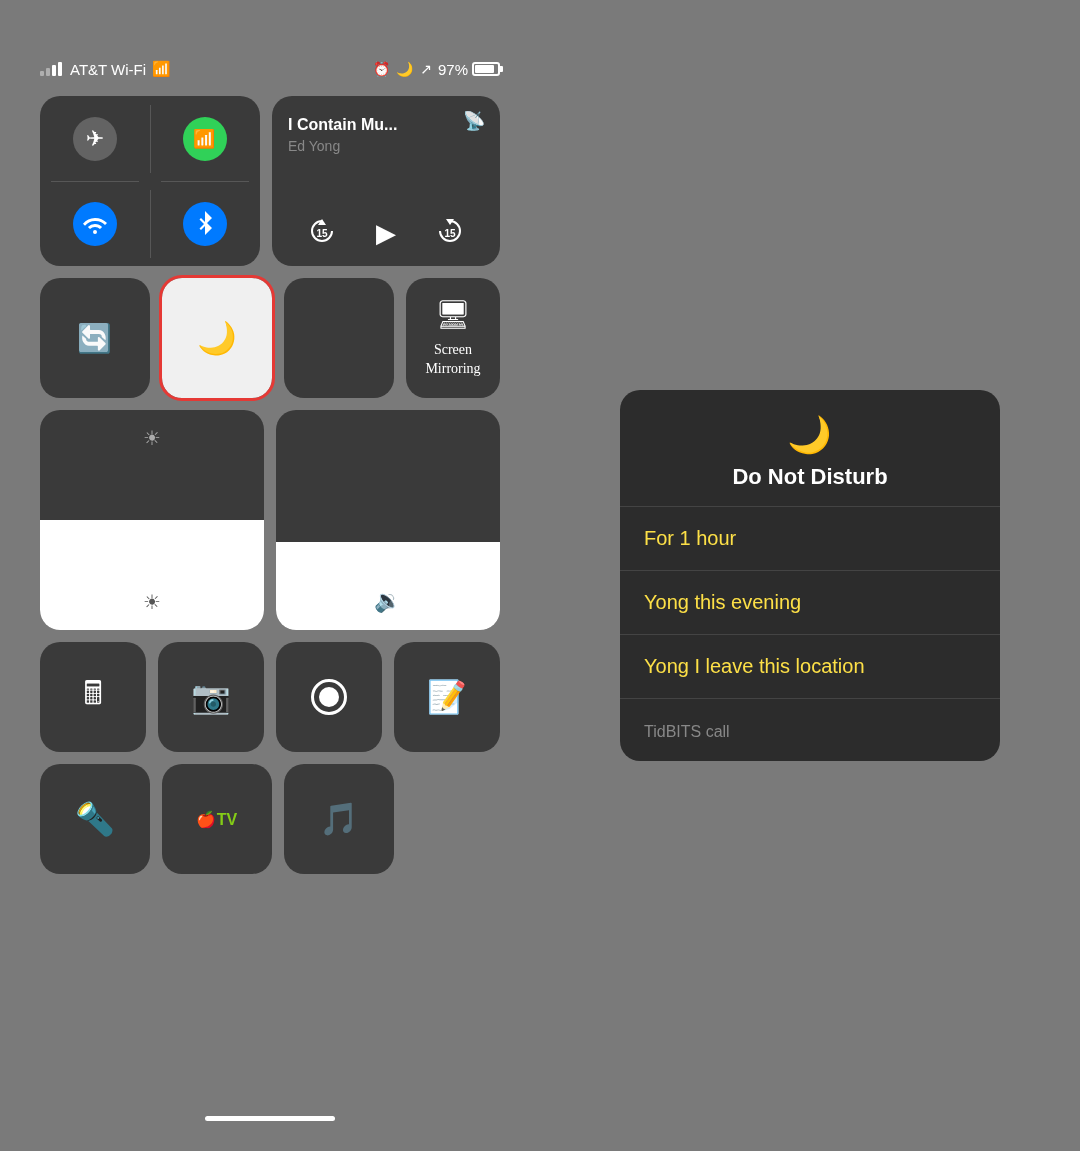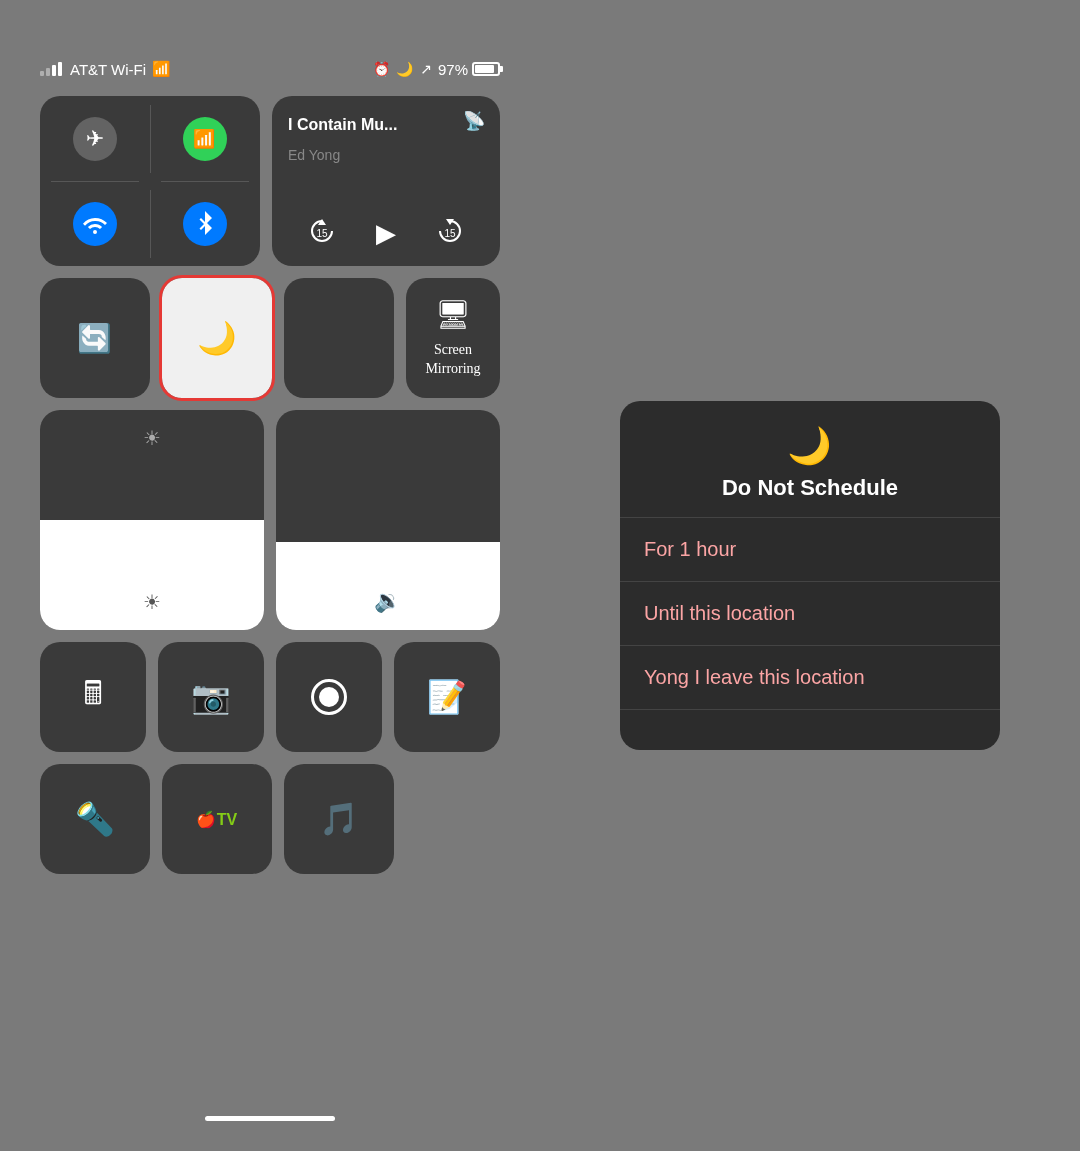--- a/index.html
+++ b/index.html
@@ -199,33 +199,34 @@
     .np-title {
       font-size: 16px;
       font-weight: 700;
       color: #fff;
       margin-top: 4px;
     }
 
     .np-artist {
       font-size: 14px;
       color: #888;
-      margin-top: 13px;
+      margin-top: 4px;
     }
 
     .np-controls {
       display: flex;
       align-items: center;
       justify-content: space-around;
       margin-top: auto;
     }
 
     .np-ctrl-btn {
       font-size: 20px;
       color: #f97316;
+      font-weight: bold;
     }
 
     .np-play {
       font-size: 26px;
       color: #fff;
     }
 
     
     .cc-row2 {
       display: flex;
@@ -407,21 +408,21 @@
       border-bottom: 0.5px solid #444;
       cursor: pointer;
     }
 
     .dnd-option:last-child {
       border-bottom: none;
     }
 
     .dnd-option-label {
       font-size: 20px;
-      color: #fca5a5;
+      color: #fde047;
       font-weight: 400;
     }
 
     .dnd-option-sublabel {
       font-size: 16px;
       color: #888;
       margin-top: 4px;
     }
 
     .dnd-schedule {
@@ -574,33 +575,34 @@
   </div>
 
   <div class="home-indicator"></div>
 </div>
 
 <div class="right-panel">
   <div class="dnd-card">
 
     <div class="dnd-header">
       <span class="dnd-moon">🌙</span>
-      <span class="dnd-title">Do Not Schedule</span>
+      <span class="dnd-title">Do Not Disturb</span>
     </div>
 
     <div class="dnd-option">
       <div class="dnd-option-label">For 1 hour</div>
     </div>
 
     <div class="dnd-option">
-      <div class="dnd-option-label">Until this location</div>
+      <div class="dnd-option-label">Yong this evening</div>
     </div>
 
     <div class="dnd-option">
       <div class="dnd-option-label">Yong I leave this location</div>
     </div>
 
     <div class="dnd-option">
+      <div class="dnd-option-sublabel">TidBITS call</div>
     </div>
 
 
   </div>
 </div>
 
 </body></html>

